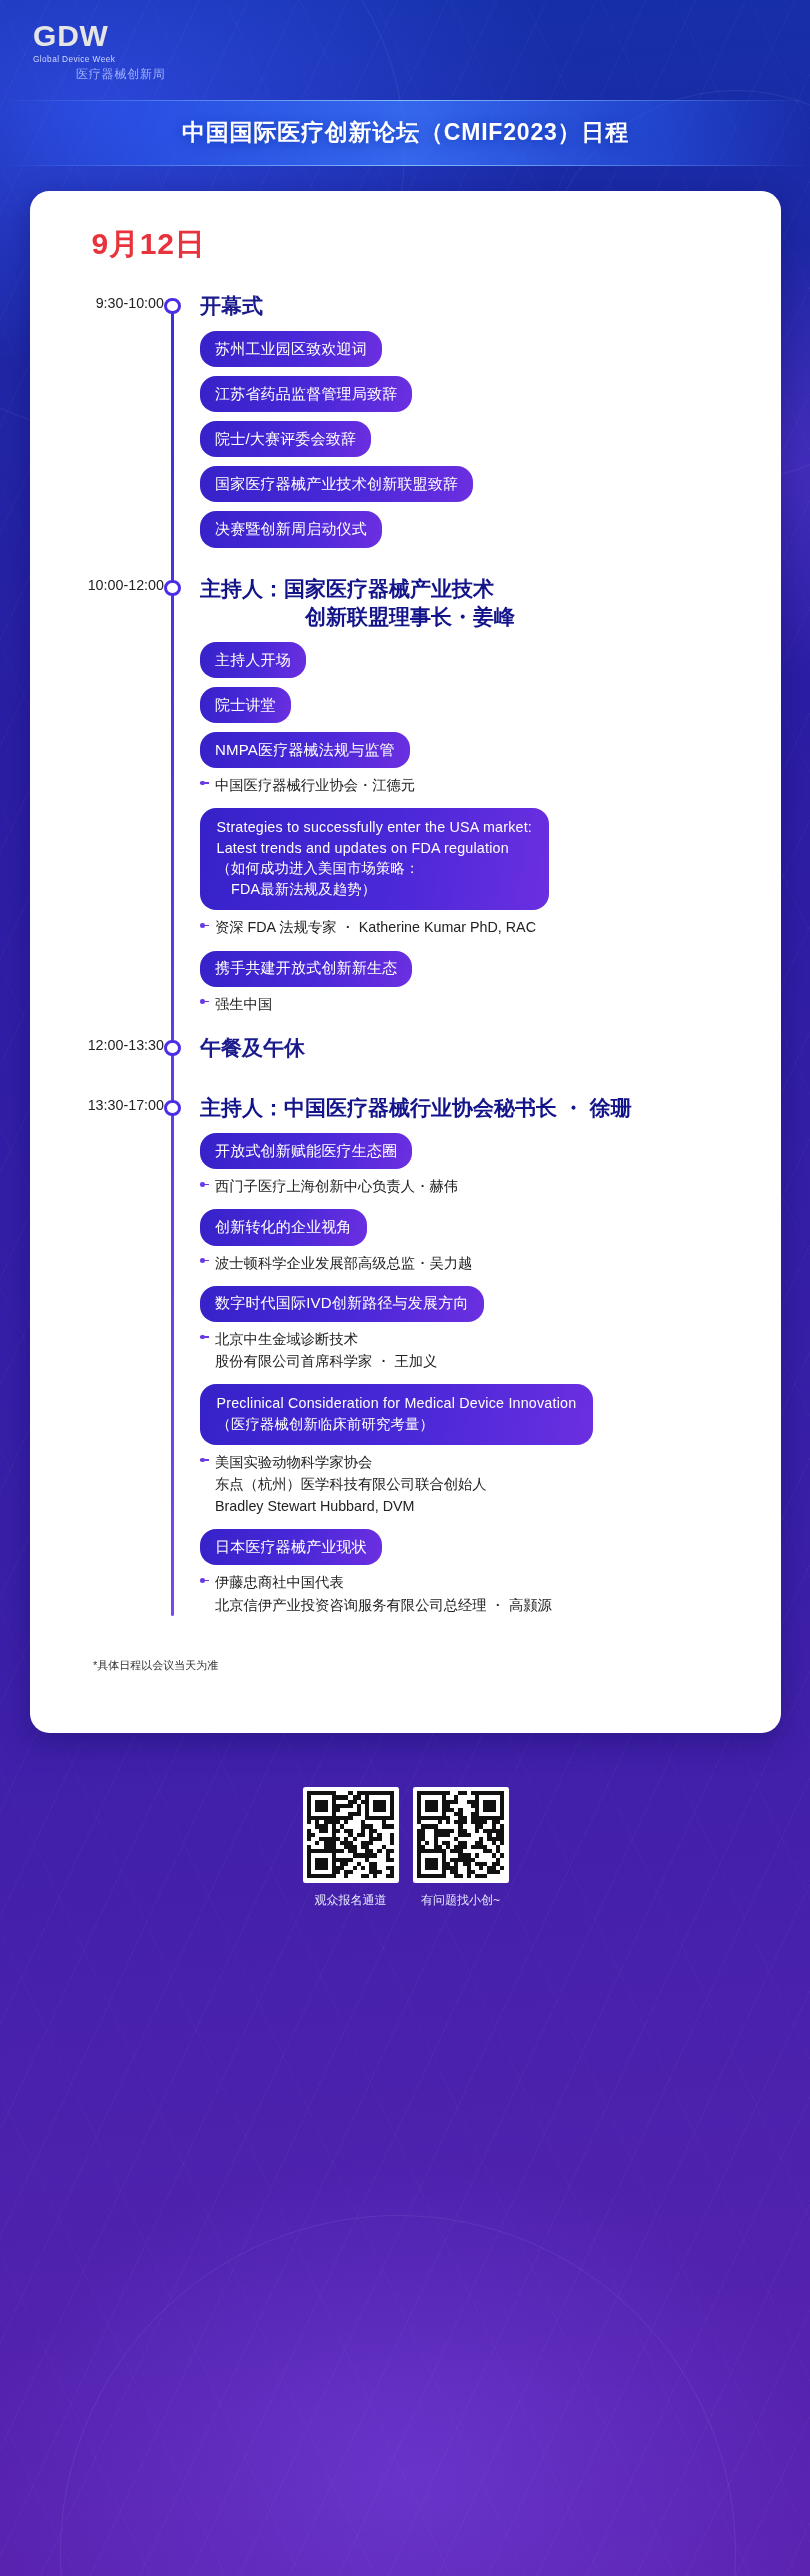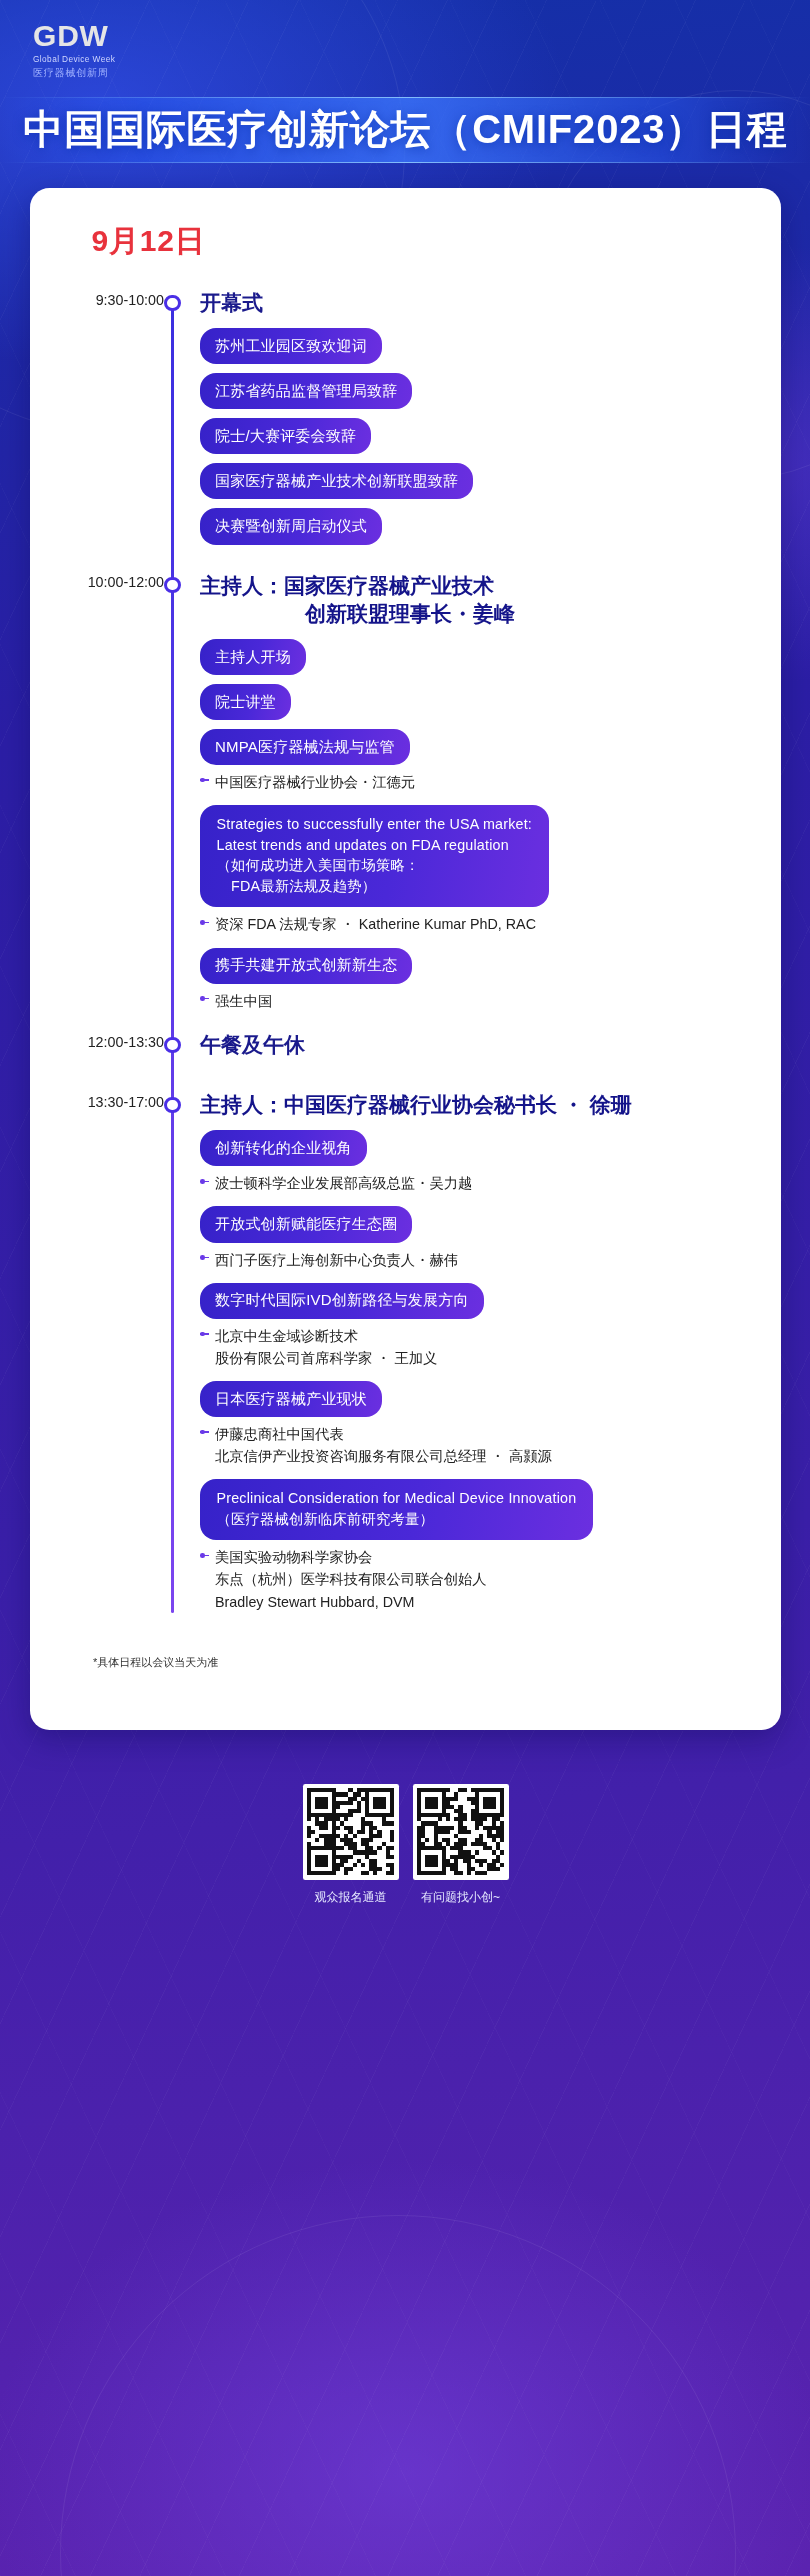--- a/index.html
+++ b/index.html
@@ -48,24 +48,25 @@
     line-height: 1;
     font-family: "Liberation Sans", sans-serif;
   }
   .logo-en {
     font-size: 8.3px;
     color: #cfd6ff;
     letter-spacing: 0.4px;
     margin-top: 3px;
   }
   .logo-cn {
-    font-size: 10px;
+    font-size: 12px;
     color: #9fb0ff;
     letter-spacing: 0.8px;
     margin-top: 2.3px;
+    margin-left: 43px;
   }
 
   
   .title-band {
     position: relative;
     margin-top: 16.5px;
     height: 66px;
     background:
       linear-gradient(90deg, rgba(20,60,210,0.0) 0%, rgba(40,90,240,0.55) 18%, rgba(60,120,255,0.75) 50%, rgba(40,90,240,0.5) 82%, rgba(20,60,210,0.0) 100%);
     display: flex;
@@ -76,21 +77,21 @@
   .title-band:before, .title-band:after {
     content: "";
     position: absolute;
     left: 0; right: 0;
     height: 0.8px;
     background: linear-gradient(90deg, rgba(120,190,255,0) 0%, rgba(150,210,255,0.8) 50%, rgba(120,190,255,0) 100%);
   }
   .title-band:before { top: 0; }
   .title-band:after { bottom: 0; }
   .title-text {
-    font-size: 40px;
+    font-size: 23px;
     color: #ffffff;
     font-weight: bold;
     letter-spacing: 0.8px;
     text-shadow: 0 1.5px 10.5px rgba(0,40,160,0.6);
   }
 
   
   .card {
     position: relative;
     margin: 25.5px 30px 0 30px;
@@ -342,43 +343,43 @@
     </div>
 
     <div class="block" style="margin-top:30px;">
       <div class="block-head">
         <div class="time">13:30-17:00</div>
         <div class="dot"></div>
         <div class="head-label host">主持人：中国医疗器械行业协会秘书长 ・ 徐珊</div>
       </div>
       <div class="items">
         <div class="pill-row">
+          <span class="pill">开放式创新赋能医疗生态圈</span>
+          <div class="speaker">西门子医疗上海创新中心负责人・赫伟</div>
+        </div>
+        <div class="pill-row">
           <span class="pill">创新转化的企业视角</span>
           <div class="speaker">波士顿科学企业发展部高级总监・吴力越</div>
-        </div>
-        <div class="pill-row">
-          <span class="pill">开放式创新赋能医疗生态圈</span>
-          <div class="speaker">西门子医疗上海创新中心负责人・赫伟</div>
         </div>
         <div class="pill-row">
           <span class="pill">数字时代国际IVD创新路径与发展方向</span>
           <div class="speaker">北京中生金域诊断技术
 股份有限公司首席科学家 ・ 王加义</div>
-        </div>
-        <div class="pill-row">
-          <span class="pill">日本医疗器械产业现状</span>
-          <div class="speaker">伊藤忠商社中国代表
-北京信伊产业投资咨询服务有限公司总经理 ・ 高颢源</div>
         </div>
         <div class="pill-row">
           <span class="pill multi">Preclinical Consideration for Medical Device Innovation
 （医疗器械创新临床前研究考量）</span>
           <div class="speaker">美国实验动物科学家协会
 东点（杭州）医学科技有限公司联合创始人
 Bradley Stewart Hubbard, DVM</div>
+        </div>
+        <div class="pill-row">
+          <span class="pill">日本医疗器械产业现状</span>
+          <div class="speaker">伊藤忠商社中国代表
+北京信伊产业投资咨询服务有限公司总经理 ・ 高颢源</div>
         </div>
       </div>
     </div>
   </div>
 
   <div class="footnote">*具体日程以会议当天为准</div>
 </div>
 
 <div class="qr-area">
   <div class="qr-block">

